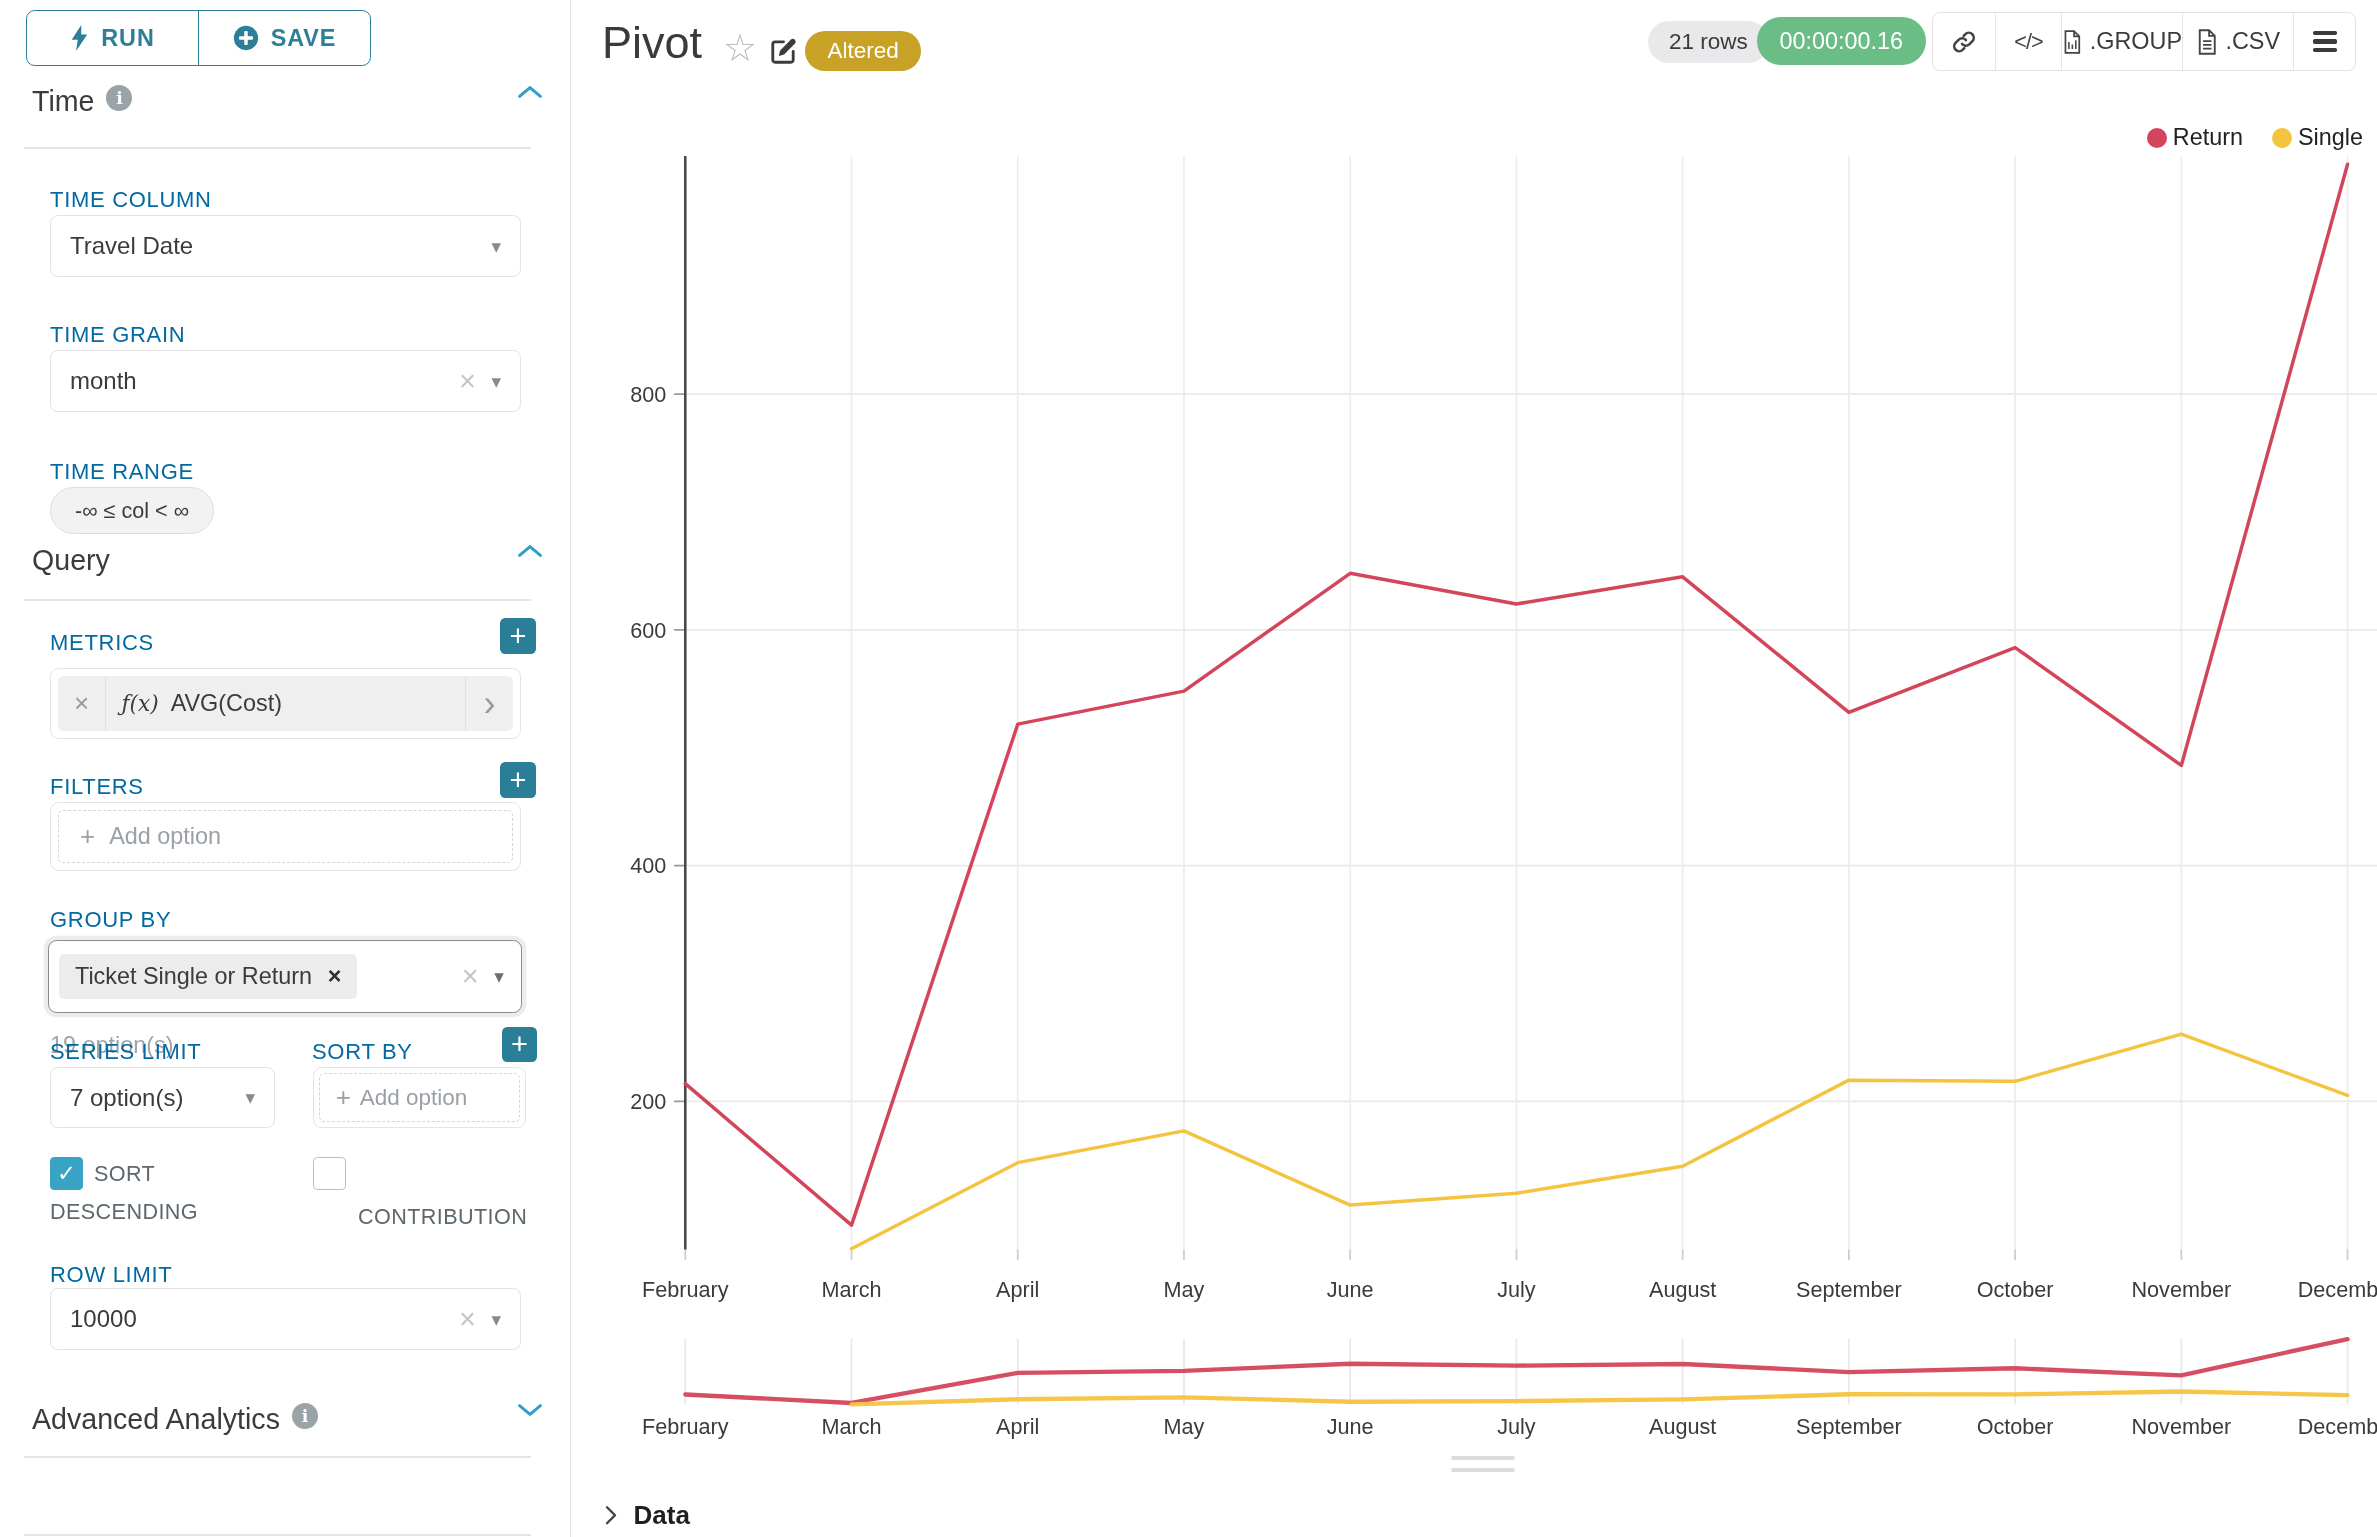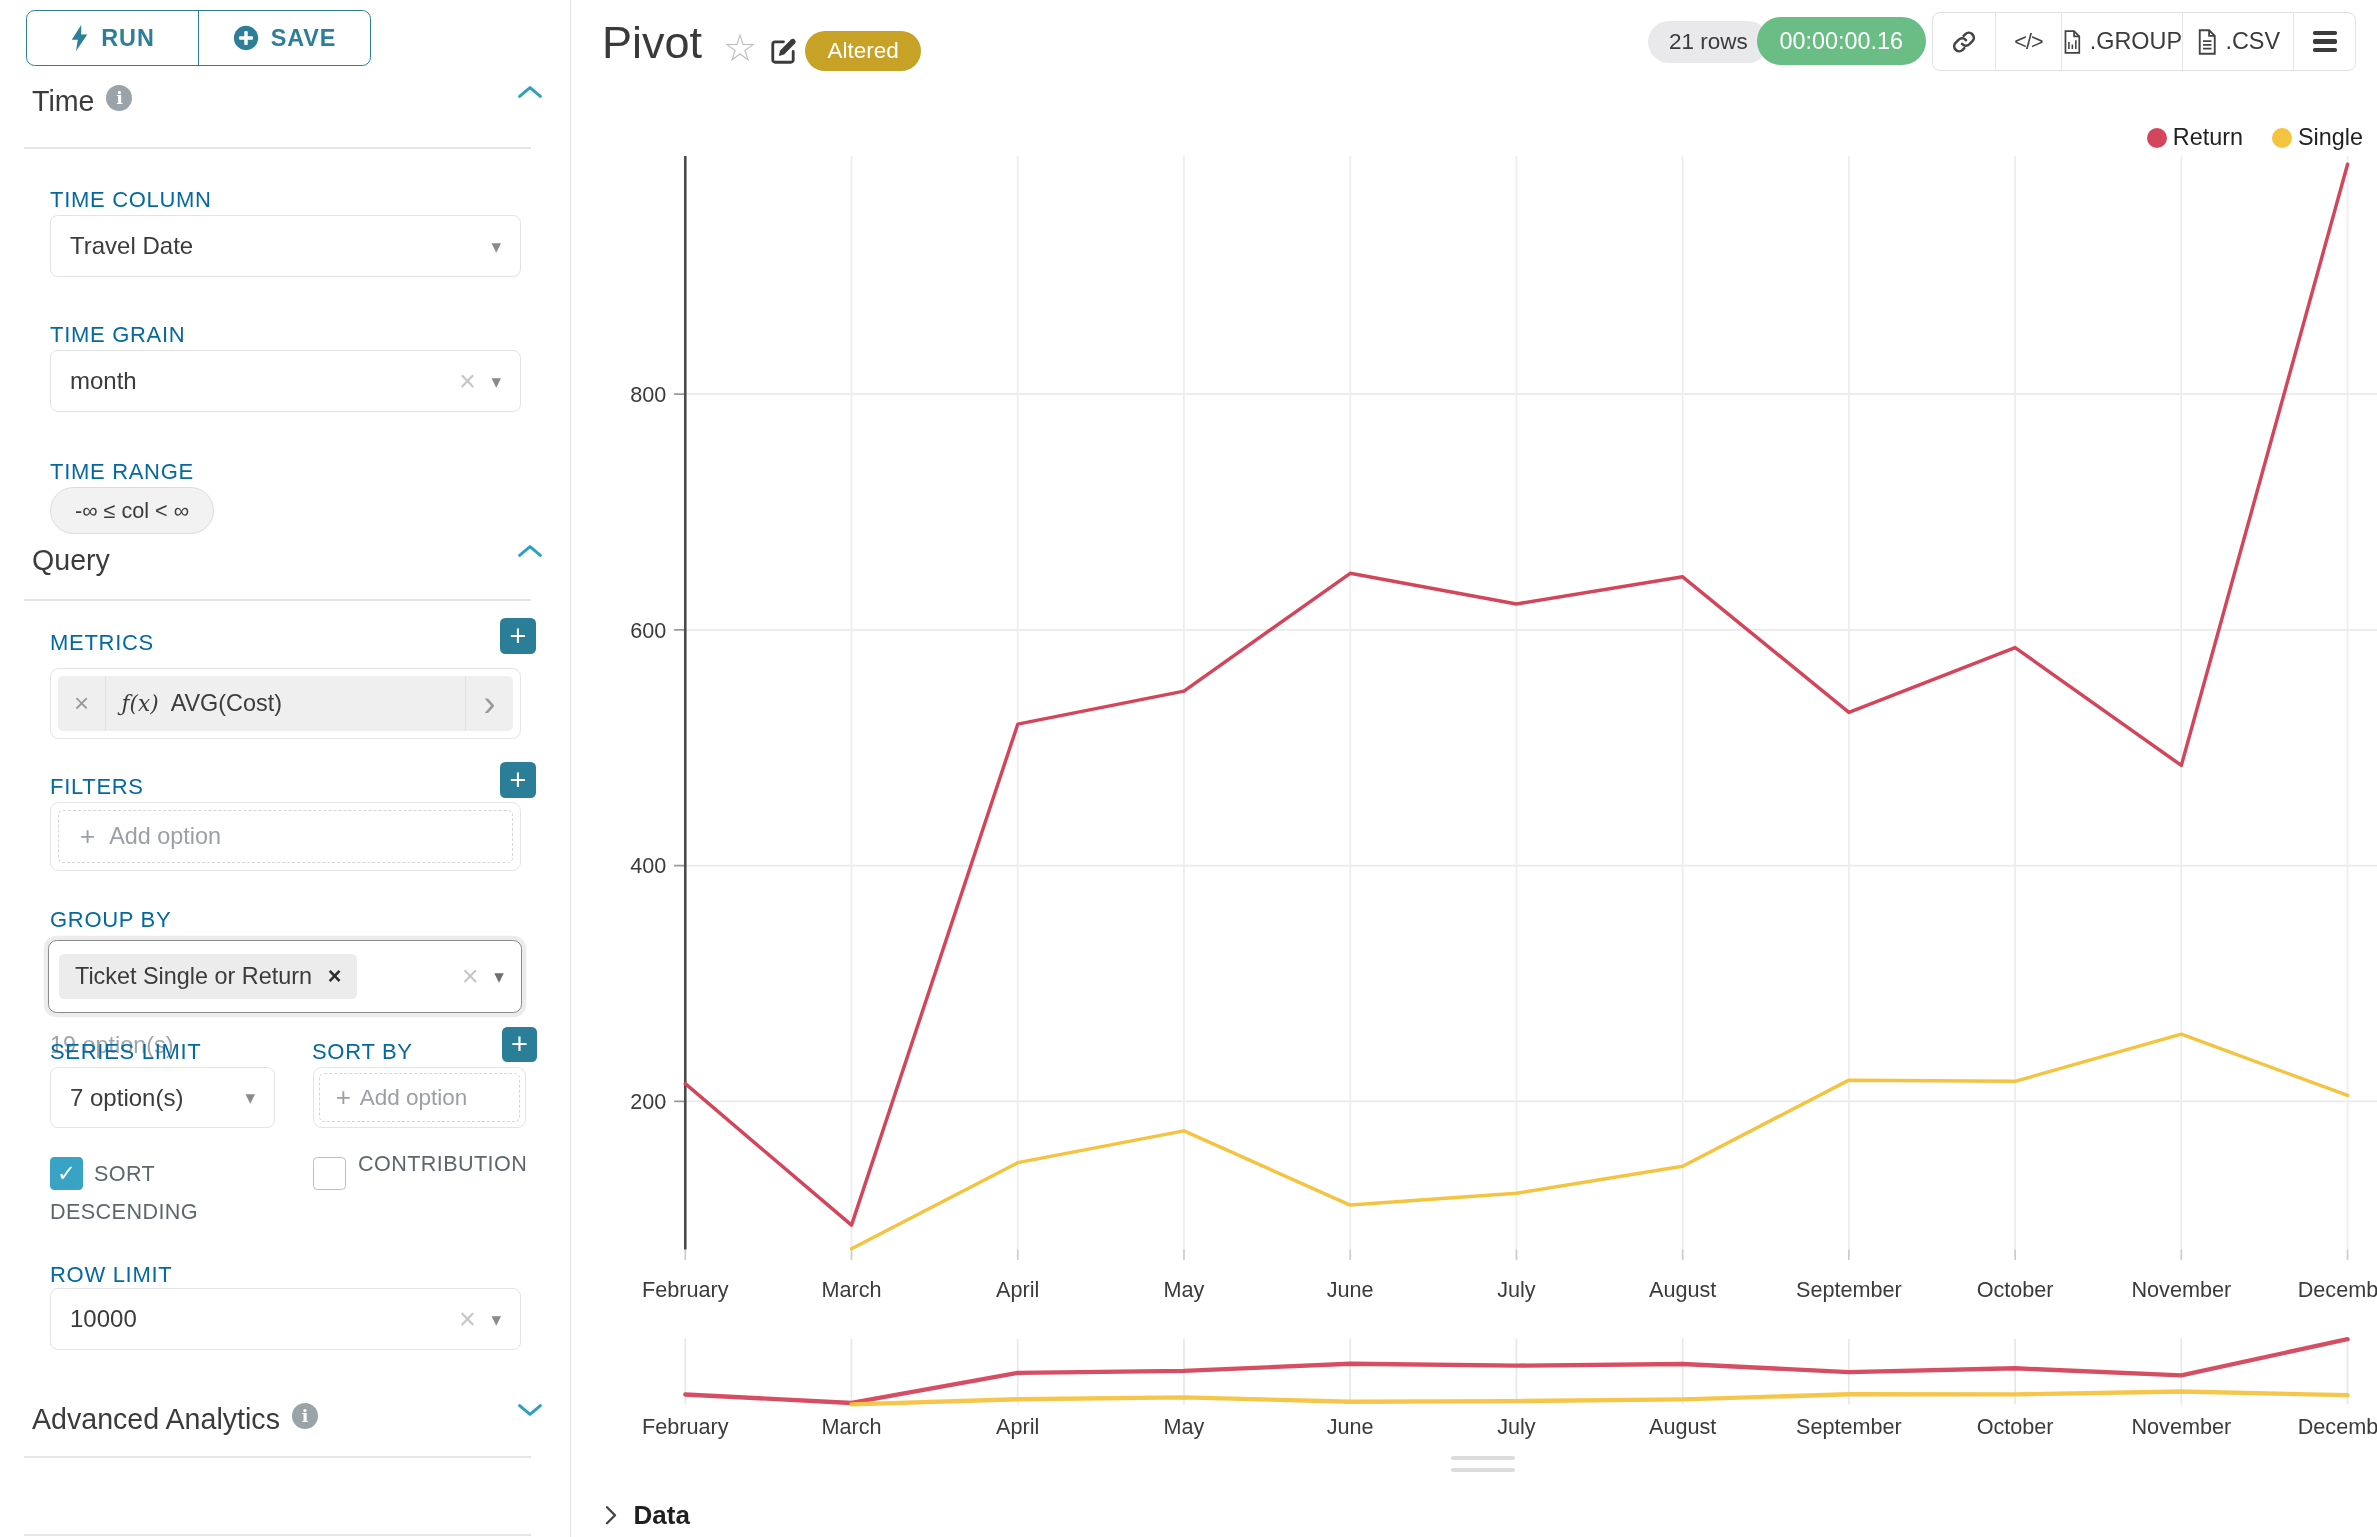--- a/index.html
+++ b/index.html
@@ -175,21 +175,21 @@
         <span>Add option</span>
       </div>
     </div>
 
     <div class="cb checked" style="left:50px; top:1157px;">
         <span>✓</span>
       </div>
     <div class="cb-label" style="left:94px; top:1161px;">SORT</div>
     <div class="cb-label" style="left:50px; top:1199px;">DESCENDING</div>
     <div class="cb un" style="left:313px; top:1157px;"></div>
-    <div class="cb-label" style="left:358px; top:1151px;">CONTRIBUTION</div>
+    <div class="cb-label" style="left:358px; top:1204px;">CONTRIBUTION</div>
 
     <div class="fld-label" style="top:1262px;">ROW LIMIT</div>
     <div class="select" style="top:1288px;">
       <span>10000</span>
       <span class="clearx">×</span>
       <span class="caret">▾</span>
     </div>
 
     <div class="sec-h" style="top:1403px;">
       <span>Advanced Analytics</span>

